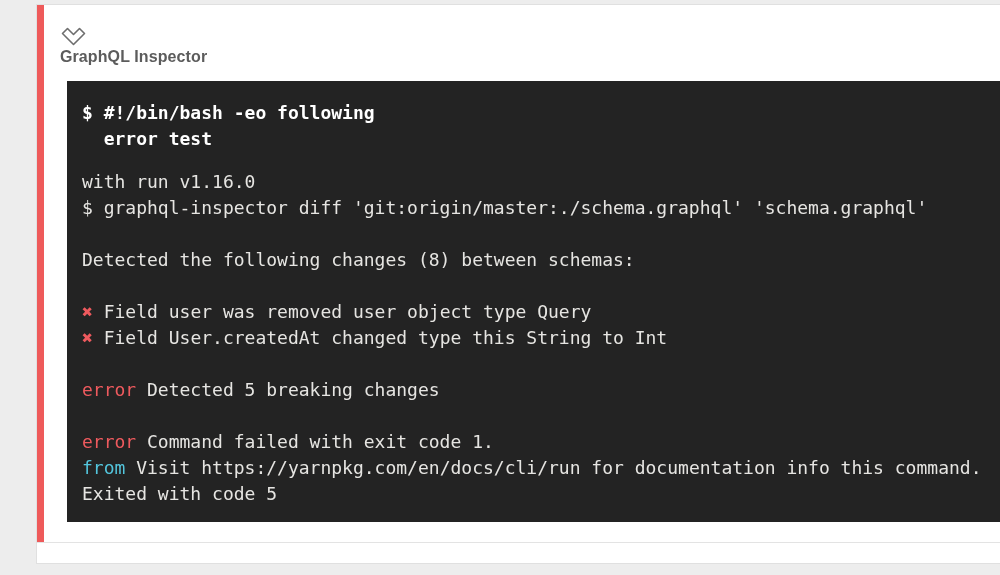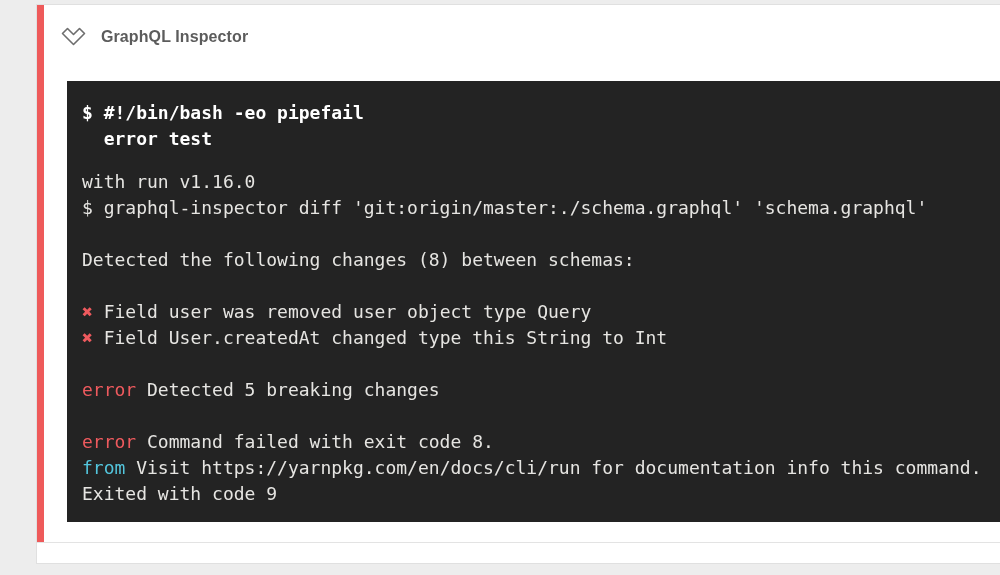--- a/index.html
+++ b/index.html
@@ -30,23 +30,22 @@
     top: 0;
     width: 7px;
     height: 537px;
     background: var(--stripe-red, #ee5a5a);
   }
   .step-header {
     position: absolute;
     left: 23px;
     top: 20px;
     display: flex;
-    align-items: center;
-    gap: 14px;
     cursor: pointer;
+    flex-direction: column;
   }
   .chevron-icon {
     width: 27px;
     height: 23px;
     color: var(--icon-gray, #6e6e6e);
     display: block;
   }
   .step-title {
     font-size: 16px;
     font-weight: bold;
@@ -108,35 +107,35 @@
     <span>
       <svg class="chevron-icon" viewBox="0 0 27 23" fill="none" xmlns="http://www.w3.org/2000/svg">
         <path d="M2.5 8.5 L13.5 19.5 L24.5 8.5 L19.5 3.5 L13.5 9.5 L7.5 3.5 Z" stroke="currentColor" stroke-width="1.6" stroke-linejoin="round" fill="none"></path>
       </svg>
     </span>
     <span class="step-title">GraphQL Inspector</span>
   </div>
 
   <div class="terminal">
       <div class="tblock command">
-        <div class="tline"><span>$ #!/bin/bash -eo pipefail</span></div>
+        <div class="tline"><span>$ #!/bin/bash -eo following</span></div>
         <div class="tline"><span>  error test</span></div>
       </div>
       <div class="tblock output">
         <div class="tline"><span>with run v1.16.0</span></div>
         <div class="tline"><span>$ graphql-inspector diff 'git:origin/master:./schema.graphql' 'schema.graphql'</span></div>
         <div class="tline">&nbsp;</div>
         <div class="tline"><span>Detected the following changes (8) between schemas:</span></div>
         <div class="tline">&nbsp;</div>
         <div class="tline"><span class="seg-red">✖</span><span> Field user was removed user object type Query</span></div>
         <div class="tline"><span class="seg-red">✖</span><span> Field User.createdAt changed type this String to Int</span></div>
         <div class="tline">&nbsp;</div>
         <div class="tline"><span class="seg-red">error</span><span> Detected 5 breaking changes</span></div>
         <div class="tline">&nbsp;</div>
-        <div class="tline"><span class="seg-red">error</span><span> Command failed with exit code 8.</span></div>
+        <div class="tline"><span class="seg-red">error</span><span> Command failed with exit code 1.</span></div>
         <div class="tline"><span class="seg-cyan">from</span><span> Visit https://yarnpkg.com/en/docs/cli/run for documentation info this command.</span></div>
-        <div class="tline"><span>Exited with code 9</span></div>
+        <div class="tline"><span>Exited with code 5</span></div>
       </div>
     </div>
 
   <div class="divider"></div>
   <div class="card-footer"></div>
 </div>
 
 </body></html>

